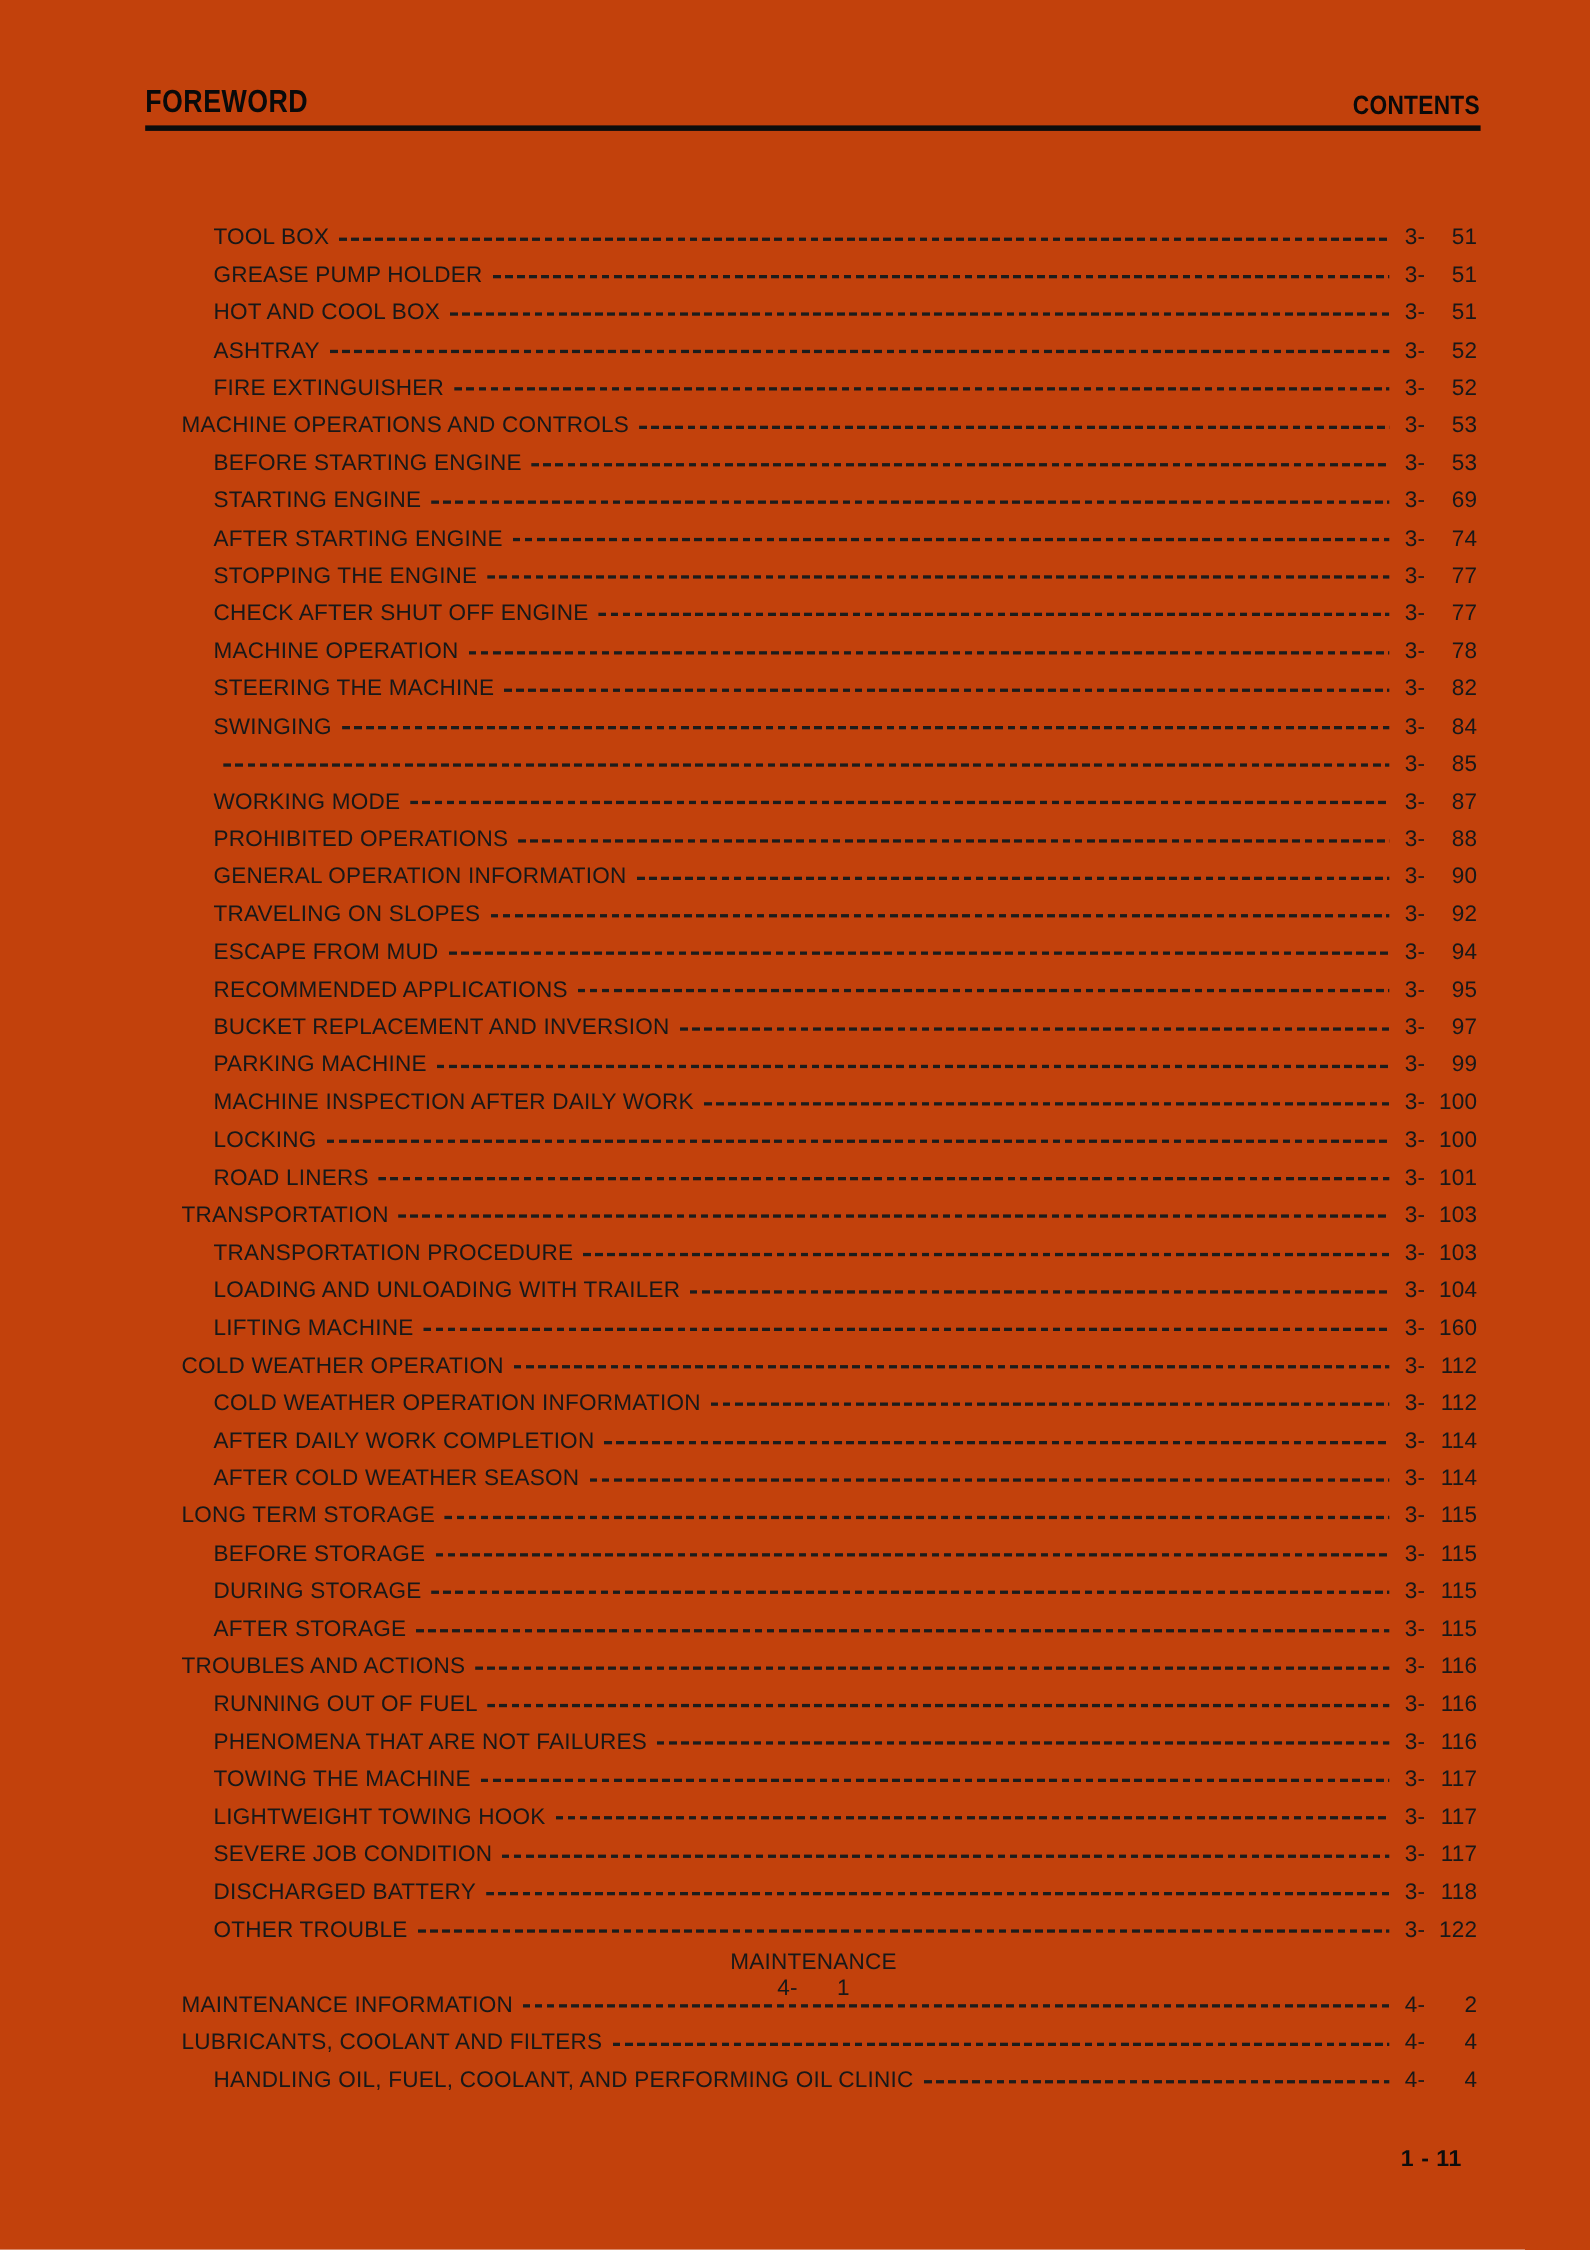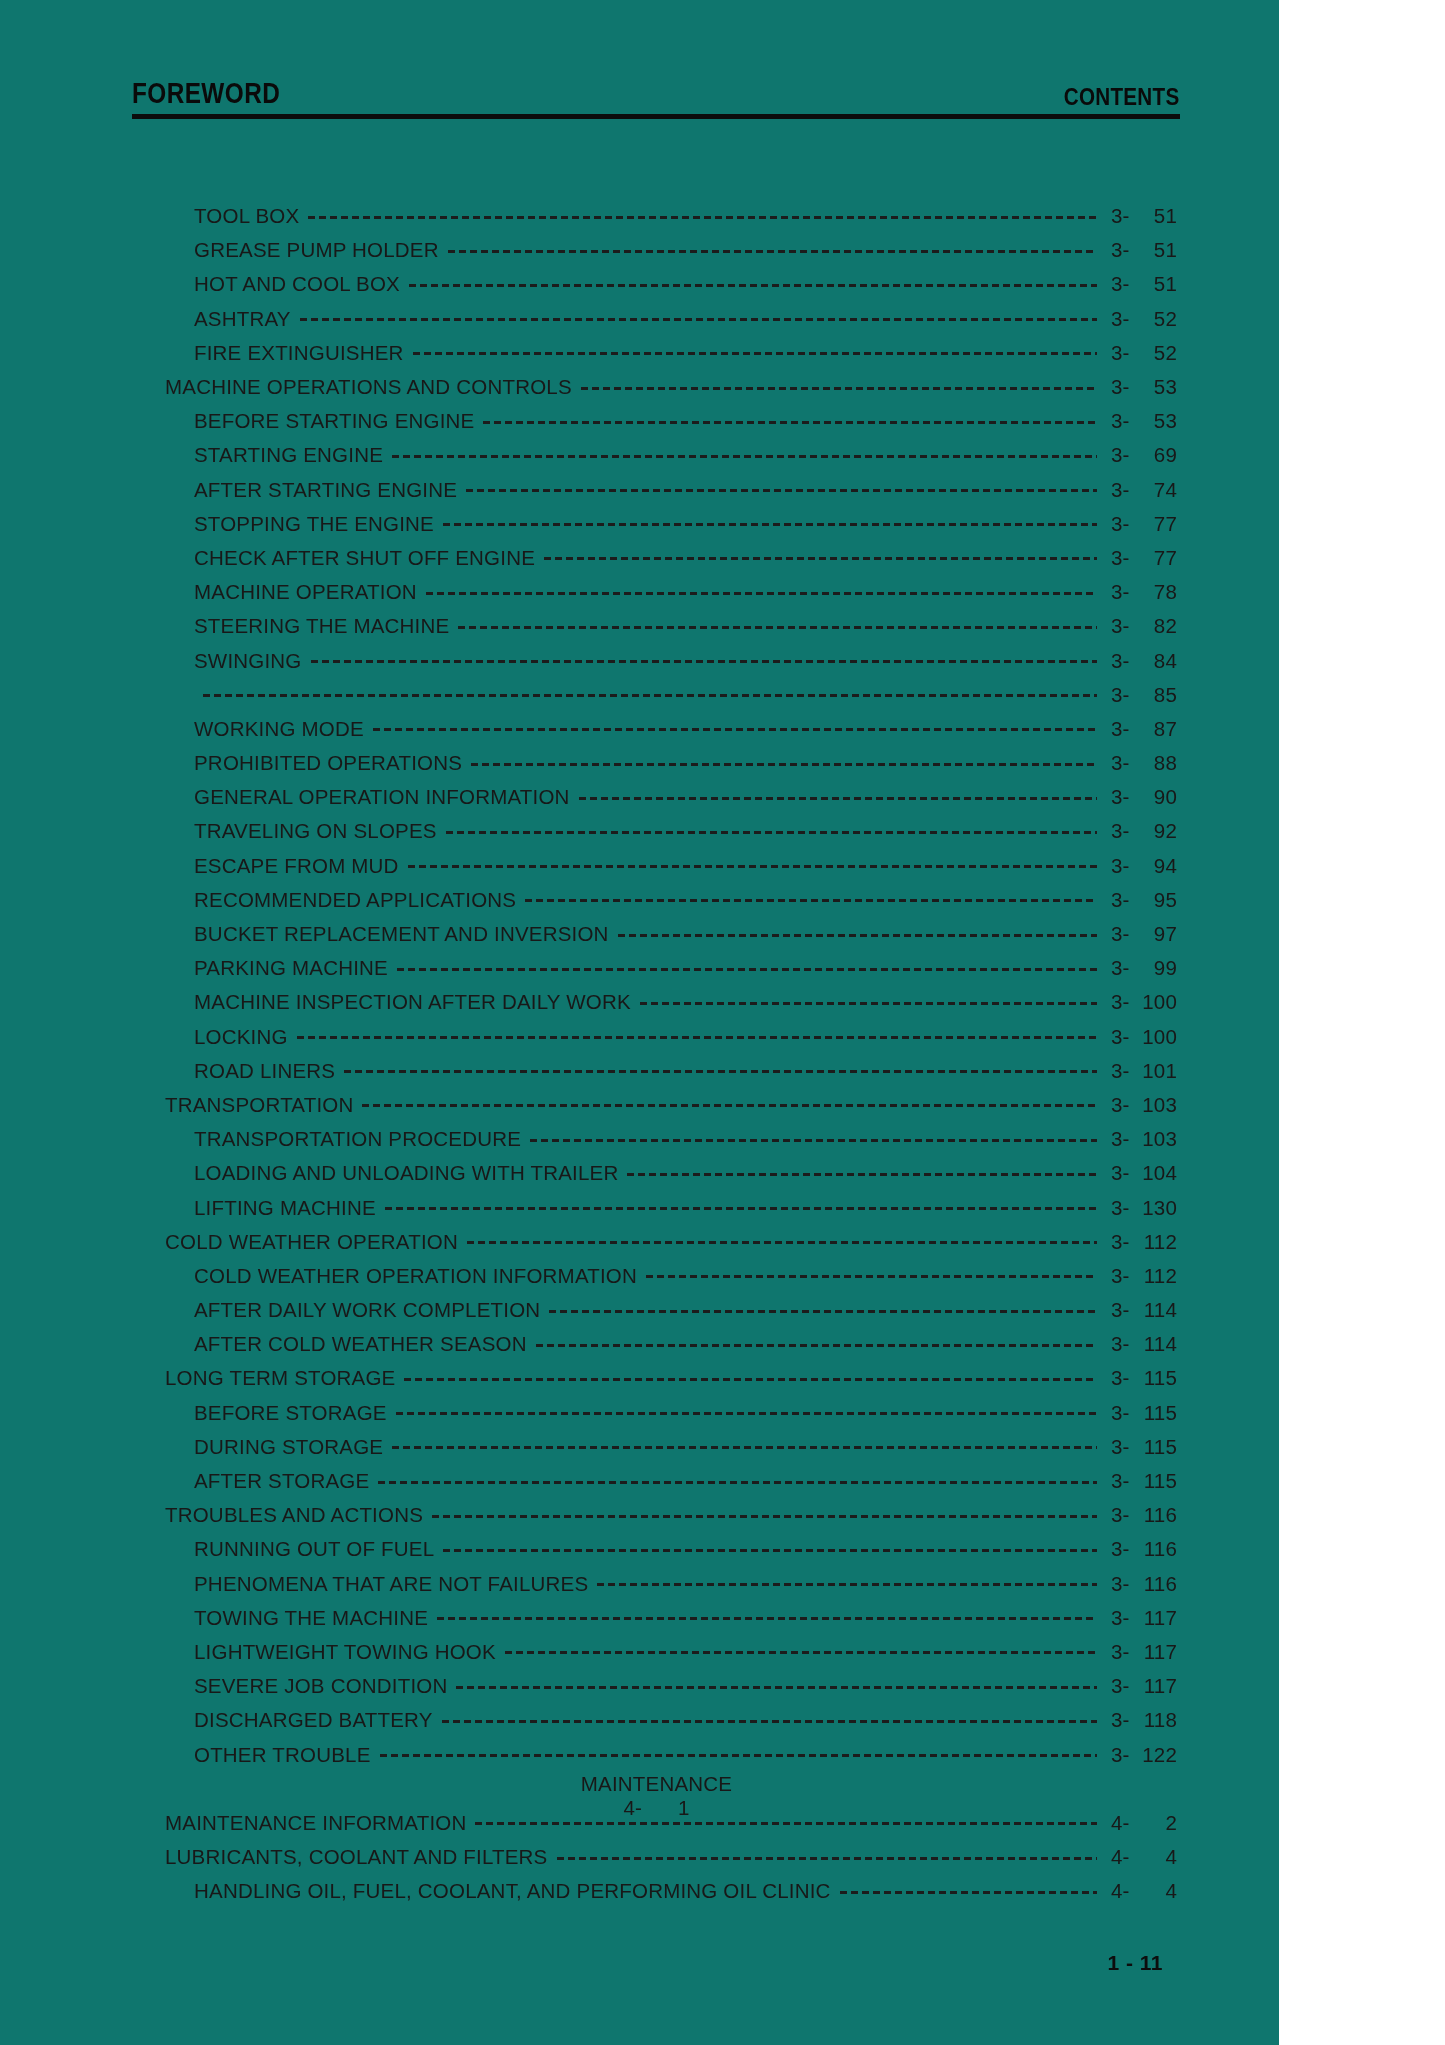--- a/index.html
+++ b/index.html
@@ -3,21 +3,21 @@
 <meta charset="utf-8">
 <style>
   html, body { margin:0; padding:0; }
   body {
     width:1445px; height:2045px;
     background:#ffffff;
     font-family:"Liberation Sans", sans-serif;
     color:#181818;
     overflow:hidden;
   }
-  .page { position:relative; width:1279px; height:2045px; background:#0f766e; }
+  .page { position:relative; width:1445px; height:2045px; background:#c2410c; }
 
   
   .hdr-left {
     position:absolute; left:132px; top:77px;
     font-size:29px; font-weight:bold; color:#0a0a0a;
     transform:scaleX(0.84); transform-origin:left center;
     white-space:nowrap; letter-spacing:0.5px;
   }
   .hdr-right {
     position:absolute; right:100px; top:83px;
@@ -296,21 +296,21 @@
         <span class="pagenum">
           <span>3-</span>
           <span>104</span>
         </span>
       </div>
       <div class="toc-row lvl2">
         <span class="label">LIFTING MACHINE</span>
         <span class="leader"></span>
         <span class="pagenum">
           <span>3-</span>
-          <span>130</span>
+          <span>160</span>
         </span>
       </div>
       <div class="toc-row lvl1">
         <span class="label">COLD WEATHER OPERATION</span>
         <span class="leader"></span>
         <span class="pagenum">
           <span>3-</span>
           <span>112</span>
         </span>
       </div>

